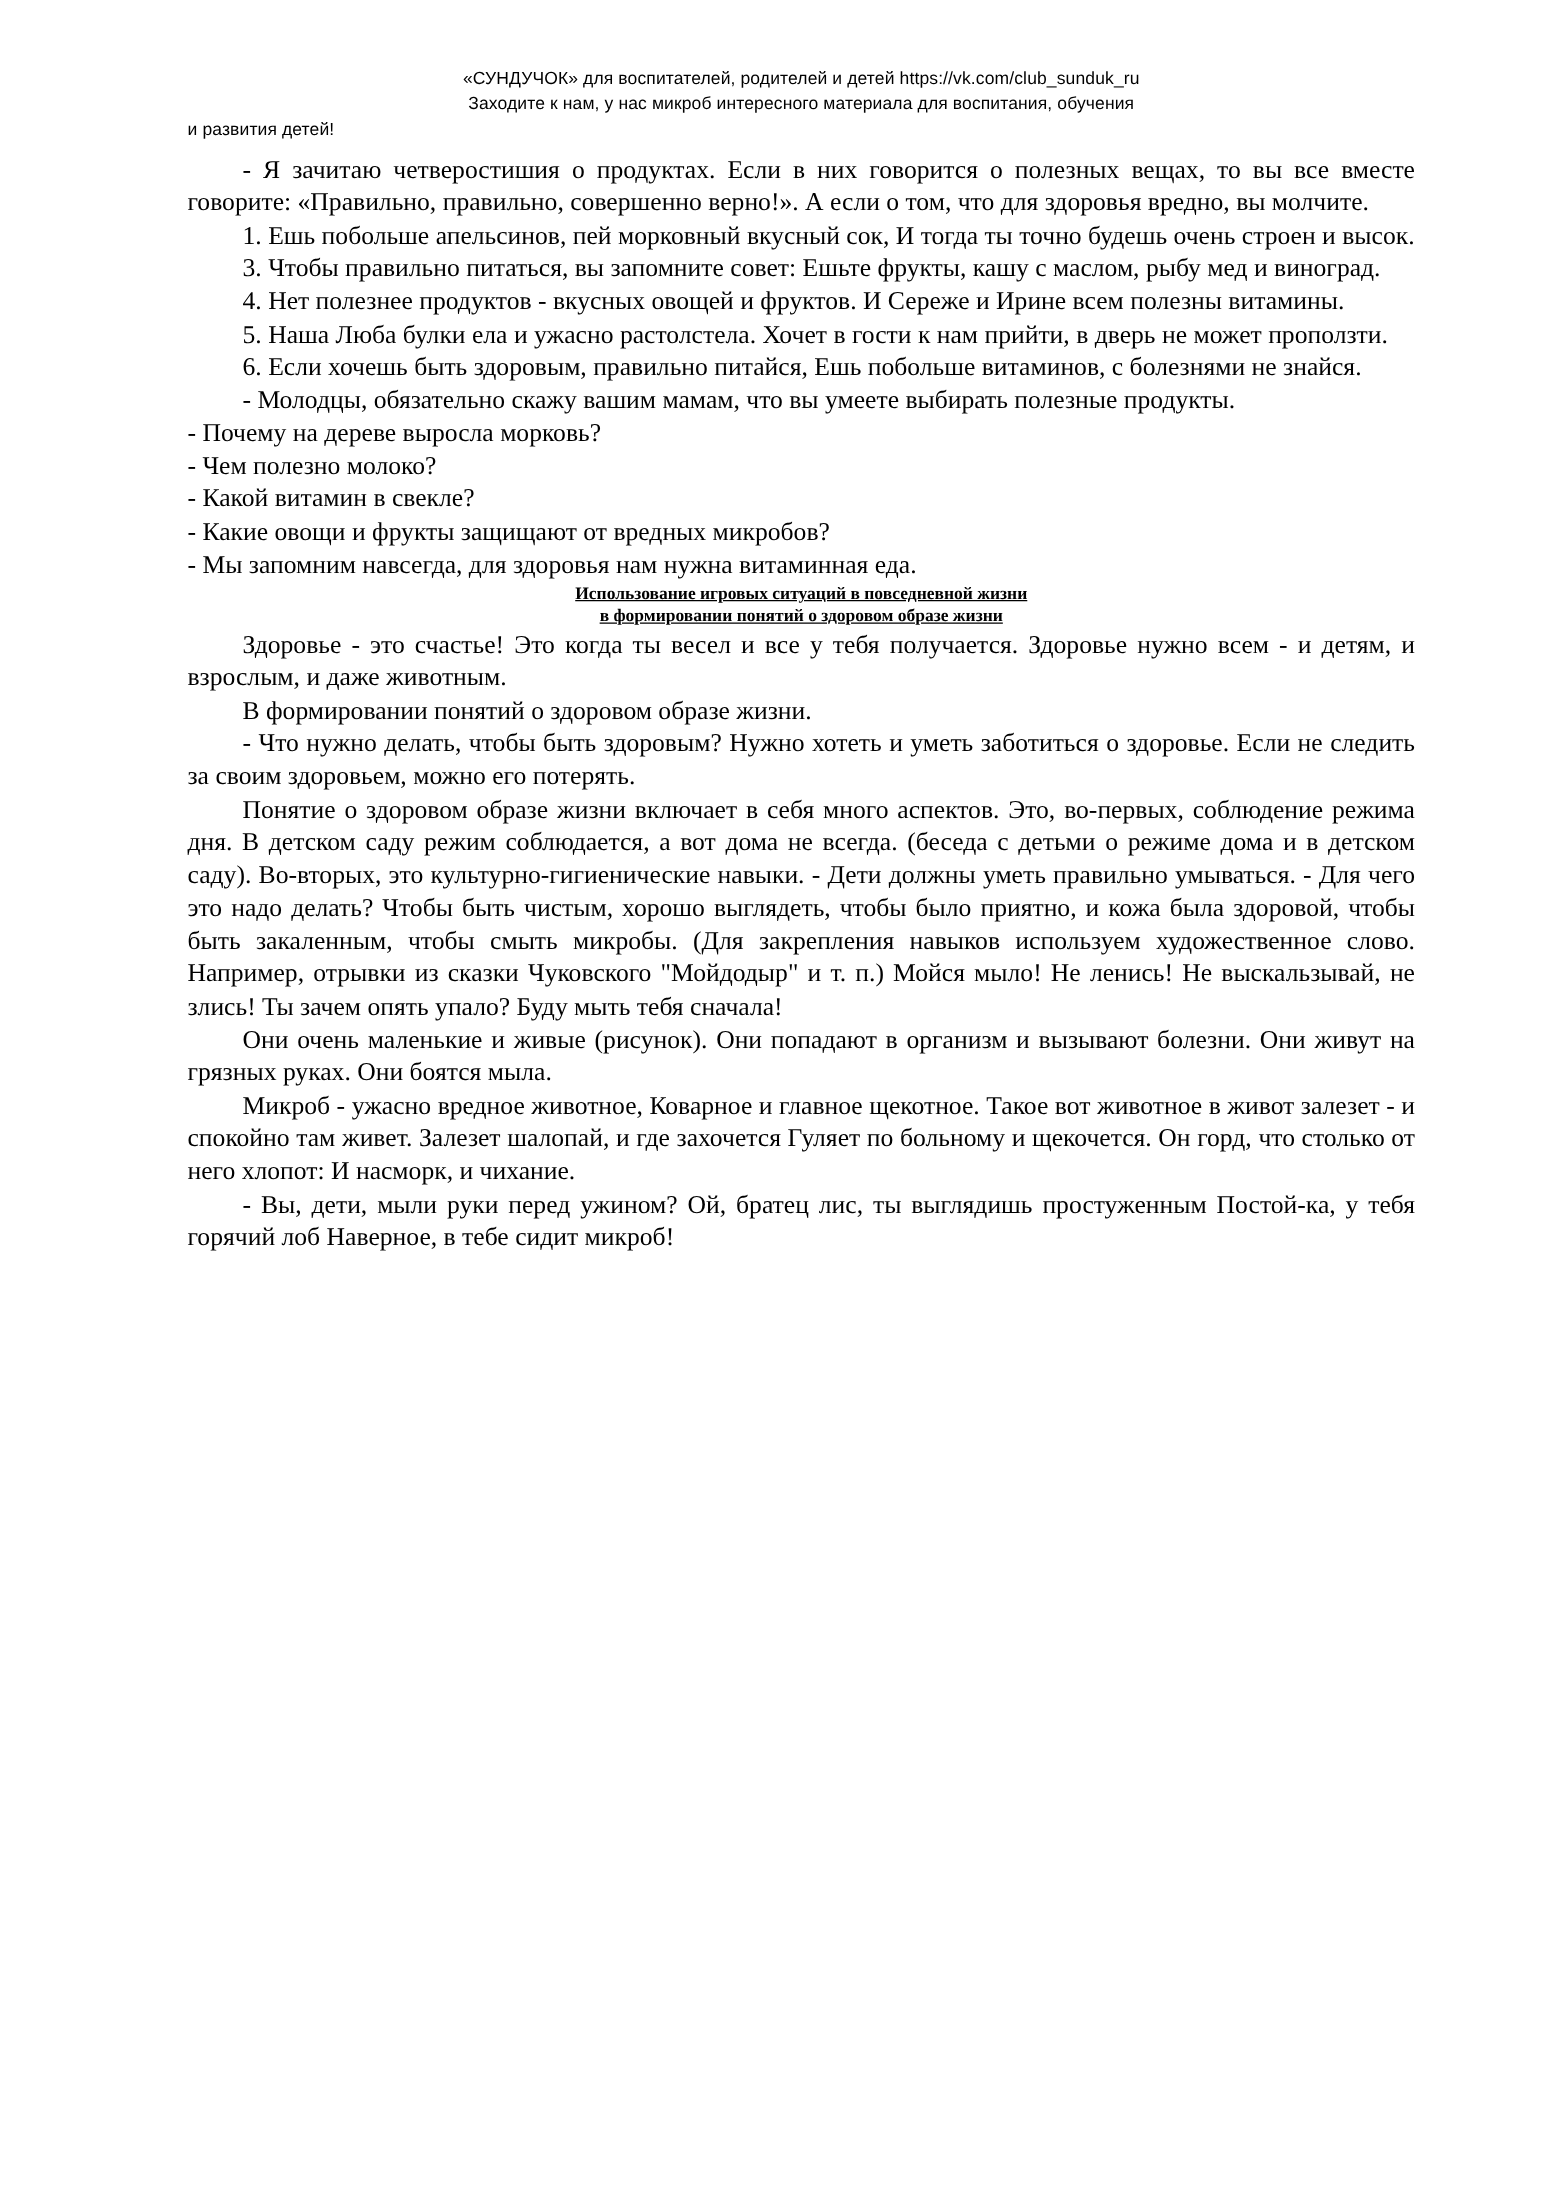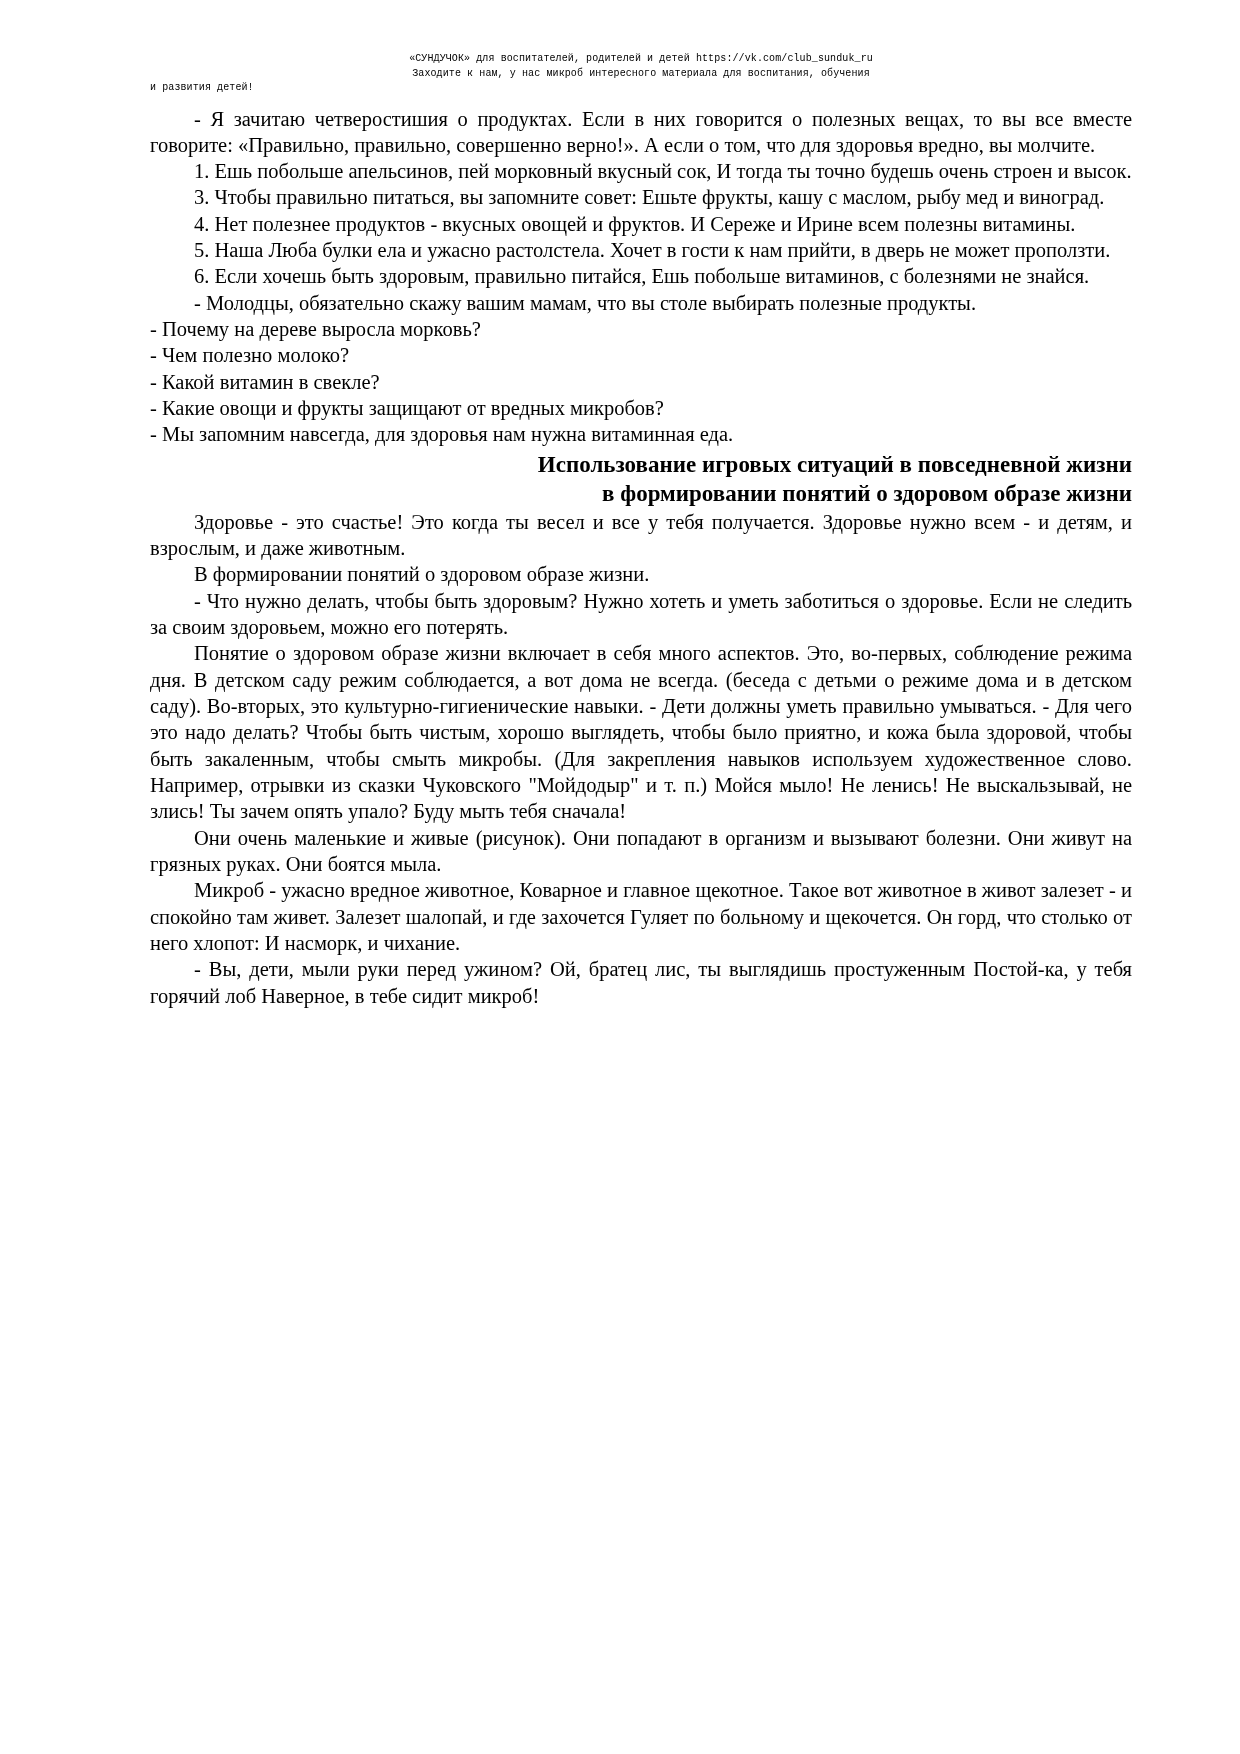--- a/index.html
+++ b/index.html
@@ -15,22 +15,22 @@
     position: relative;
   }
   .page {
     width: 1240px;
     height: 1754px;
     box-sizing: border-box;
     padding: 52px 108px 0 150px;
     position: relative;
   }
   .header {
-    font-family: Liberation Mono, monospace;
-    font-size: 10px;
+    font-family: Liberation Sans, sans-serif;
+    font-size: 14px;
     line-height: 1.45;
     text-align: right;
     margin: 0 0 10px 0;
     letter-spacing: 0.1px;
   }
   .header .line1 { text-align: center; }
   .header .line2 { text-align: center; }
   .header .line3 { text-align: left; }
   .body-text {
     font-size: 20.5px;
@@ -39,26 +39,27 @@
     text-justify: inter-word;
   }
   .body-text p {
     margin: 0;
     text-indent: 44px;
   }
   .body-text p.noindent {
     text-indent: 0;
   }
   .section-title {
-    text-align: right;
+    text-align: center;
     font-weight: bold;
-    font-size: 23px;
+    font-size: 14px;
     line-height: 1.28;
     margin: 2px 0 0 0;
     text-indent: 0;
+    text-decoration: underline;
   }
   .section-title .t1, .section-title .t2 { display: block; }
   .spacer-bottom { height: 40px; }
 </style>
 </head>
 <body>
 
 <div class="page">
 
   <div class="header">
@@ -68,21 +69,21 @@
   </div>
 
   <div class="body-text">
 
     <p>- Я зачитаю четверостишия о продуктах. Если в них говорится о полезных вещах, то вы все вместе говорите: «Правильно, правильно, совершенно верно!». А если о том, что для здоровья вредно, вы молчите.</p>
     <p>1. Ешь побольше апельсинов, пей морковный вкусный сок, И тогда ты точно будешь очень строен и высок.</p>
     <p>3. Чтобы правильно питаться, вы запомните совет: Ешьте фрукты, кашу с маслом, рыбу мед и виноград.</p>
     <p>4. Нет полезнее продуктов - вкусных овощей и фруктов. И Сереже и Ирине всем полезны витамины.</p>
     <p>5. Наша Люба булки ела и ужасно растолстела. Хочет в гости к нам прийти, в дверь не может проползти.</p>
     <p>6. Если хочешь быть здоровым, правильно питайся, Ешь побольше витаминов, с болезнями не знайся.</p>
-    <p>- Молодцы, обязательно скажу вашим мамам, что вы столе выбирать полезные продукты.</p>
+    <p>- Молодцы, обязательно скажу вашим мамам, что вы умеете выбирать полезные продукты.</p>
 
     <p class="noindent">- Почему на дереве выросла морковь?</p>
     <p class="noindent">- Чем полезно молоко?</p>
     <p class="noindent">- Какой витамин в свекле?</p>
     <p class="noindent">- Какие овощи и фрукты защищают от вредных микробов?</p>
     <p class="noindent">- Мы запомним навсегда, для здоровья нам нужна витаминная еда.</p>
 
     <div class="section-title">
       <span class="t1">Использование игровых ситуаций в повседневной жизни</span>
       <span class="t2">в формировании понятий о здоровом образе жизни</span>

